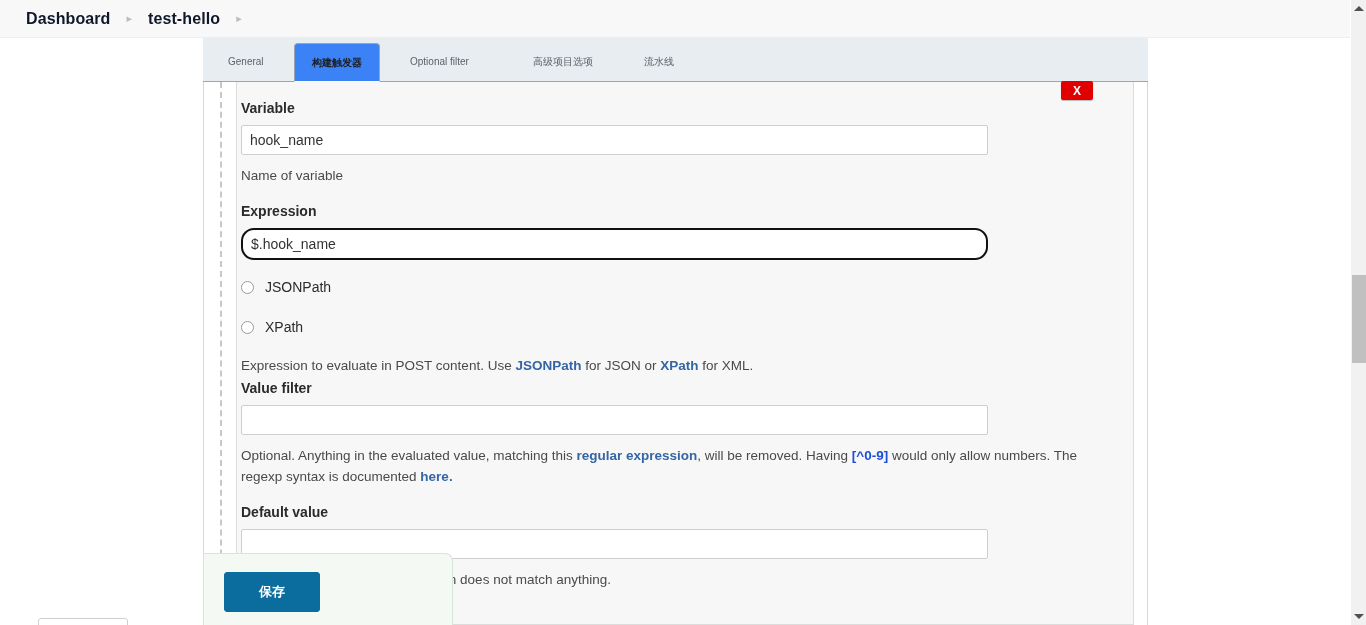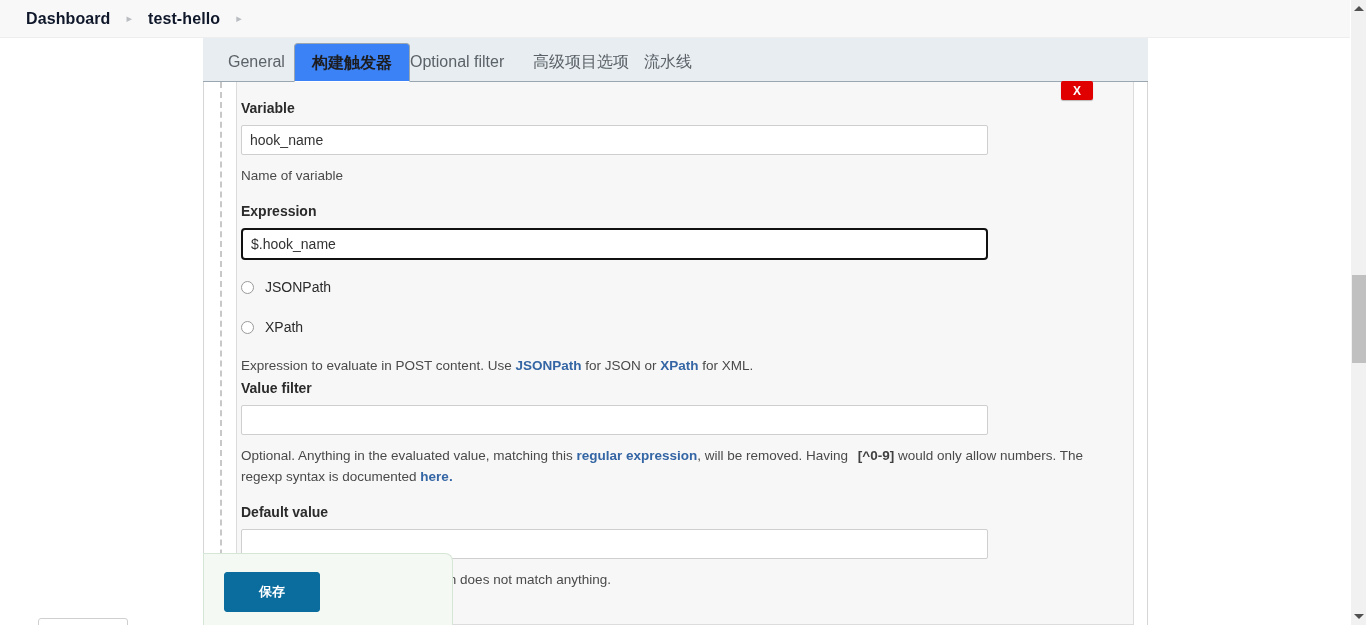--- a/index.html
+++ b/index.html
@@ -44,21 +44,21 @@
     width: 945px; height: 44px;
     background: #e7edf1;
     border-bottom: 1px solid #9aa7b0;
   }
   .tab {
     position: absolute;
     bottom: 0;
     height: 38px;
     line-height: 37px;
     padding: 0 17px;
-    font-size: 16px;
+    font-size: 10px;
     color: #5b6268;
     white-space: nowrap;
     cursor: pointer;
   }
   .tab.active {
     background: #3b82f6;
     color: #1d1d20;
     font-weight: bold;
     border: 1px solid #9aa7b0;
     border-bottom: 1px solid #ffffff;
@@ -112,30 +112,30 @@
     font-family: "Liberation Sans", sans-serif;
     font-size: 14px;
     color: #333333;
     background: #ffffff;
     border: 1px solid #cfcfcf;
     border-radius: 2px;
     outline: none;
   }
   .text-input.focused {
     border: 2px solid #111111;
-    border-radius: 4px;
+    border-radius: 13px;
     height: 32px;
   }
   .help-text {
     font-size: 13.5px;
     color: #4a4a4a;
     line-height: 21px;
   }
   .help-text a { color: #3465a4; text-decoration: none; font-weight: bold; }
-  .help-text b { color: #404040; margin-left: 6px; }
+  .help-text b { color: #1d4ed8; }
 
   .radio-row {
     display: flex;
     align-items: center;
     height: 20px;
     cursor: pointer;
   }
   .radio-dot {
     width: 13px; height: 13px;
     border: 1px solid #9a9a9a;

